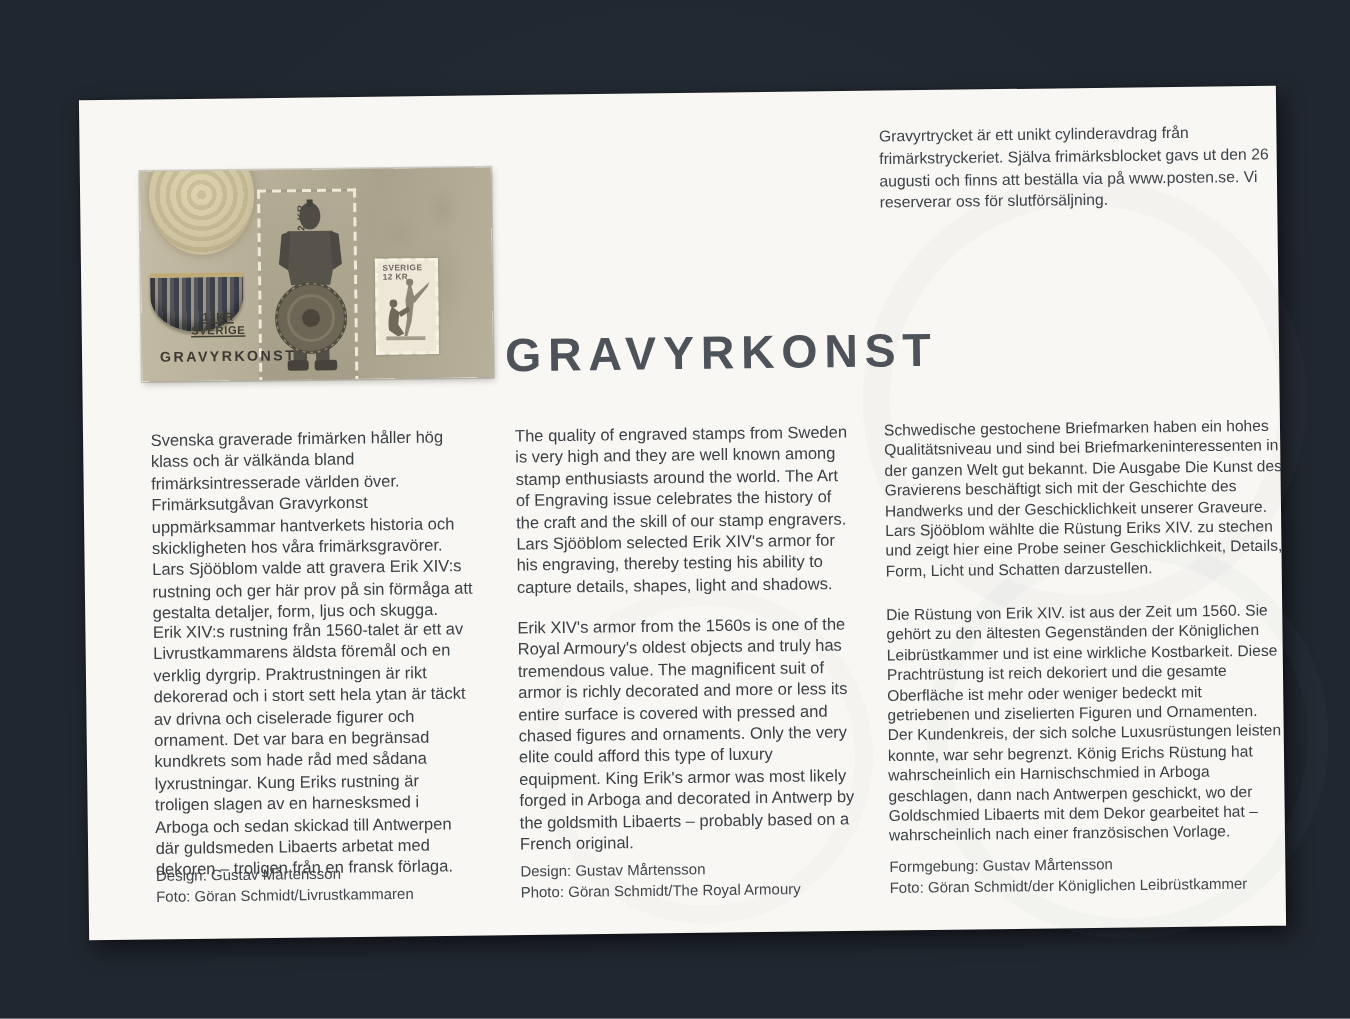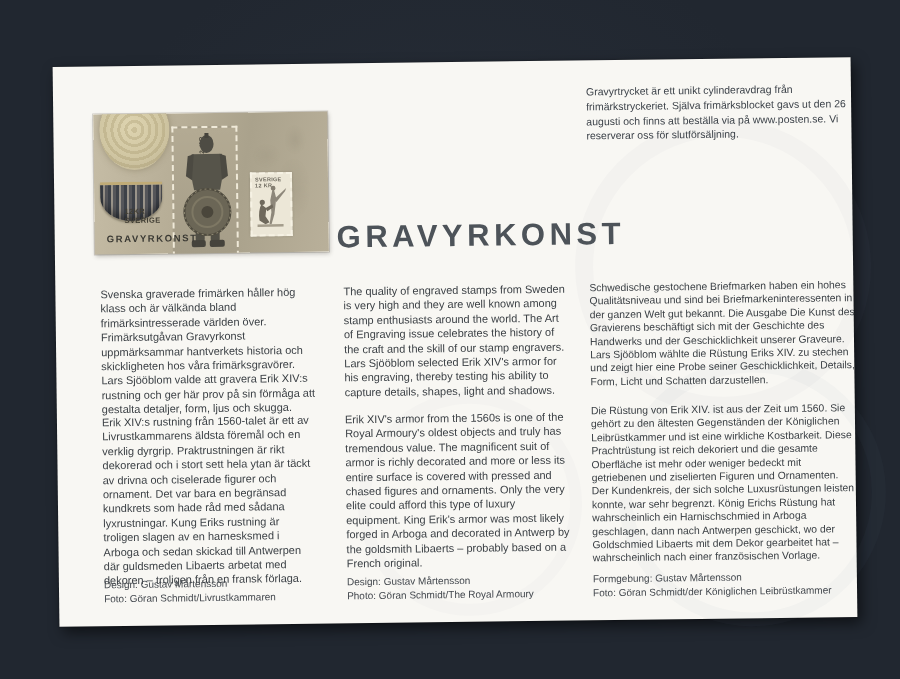--- a/index.html
+++ b/index.html
@@ -44,22 +44,22 @@
     box-shadow:0 0 6px rgba(120,110,80,.5);
   }
   .bowl{
     position:absolute;left:6px;top:68px;width:62px;height:36px;
     border-radius:0 0 60px 60px / 0 0 46px 46px;
     background:repeating-linear-gradient(90deg,#3d4148 0 3px,#9a948a 3px 5px,#55565a 5px 8px);
     border-top:3px solid #c0ab76;
     box-shadow:inset 0 -5px 6px rgba(0,0,0,.35), 0 2px 2px rgba(60,55,40,.4);
   }
   .bowl-caption{
-    position:absolute;left:30px;top:94px;width:42px;text-align:left;
-    font-size:7.5px;font-weight:bold;line-height:8.5px;color:#413e34;letter-spacing:.4px;
+    position:absolute;left:30px;top:94px;width:42px;text-align:center;
+    font-size:7.5px;font-weight:bold;line-height:8.5px;color:#413e34;letter-spacing:.4px;text-decoration:underline;
   }
   .sheet-label{
     position:absolute;left:12px;top:119px;
     font-size:9.5px;font-weight:bold;letter-spacing:1.6px;color:#3a3933;
   }
   .sheet-ghost{
     position:absolute;right:-6px;top:4px;width:96px;height:132px;opacity:.22;
     background:
       radial-gradient(ellipse 14px 20px at 60% 18%, #8d8572 0%, rgba(0,0,0,0) 70%),
       radial-gradient(ellipse 22px 42px at 58% 55%, #948c78 0%, rgba(0,0,0,0) 72%),

